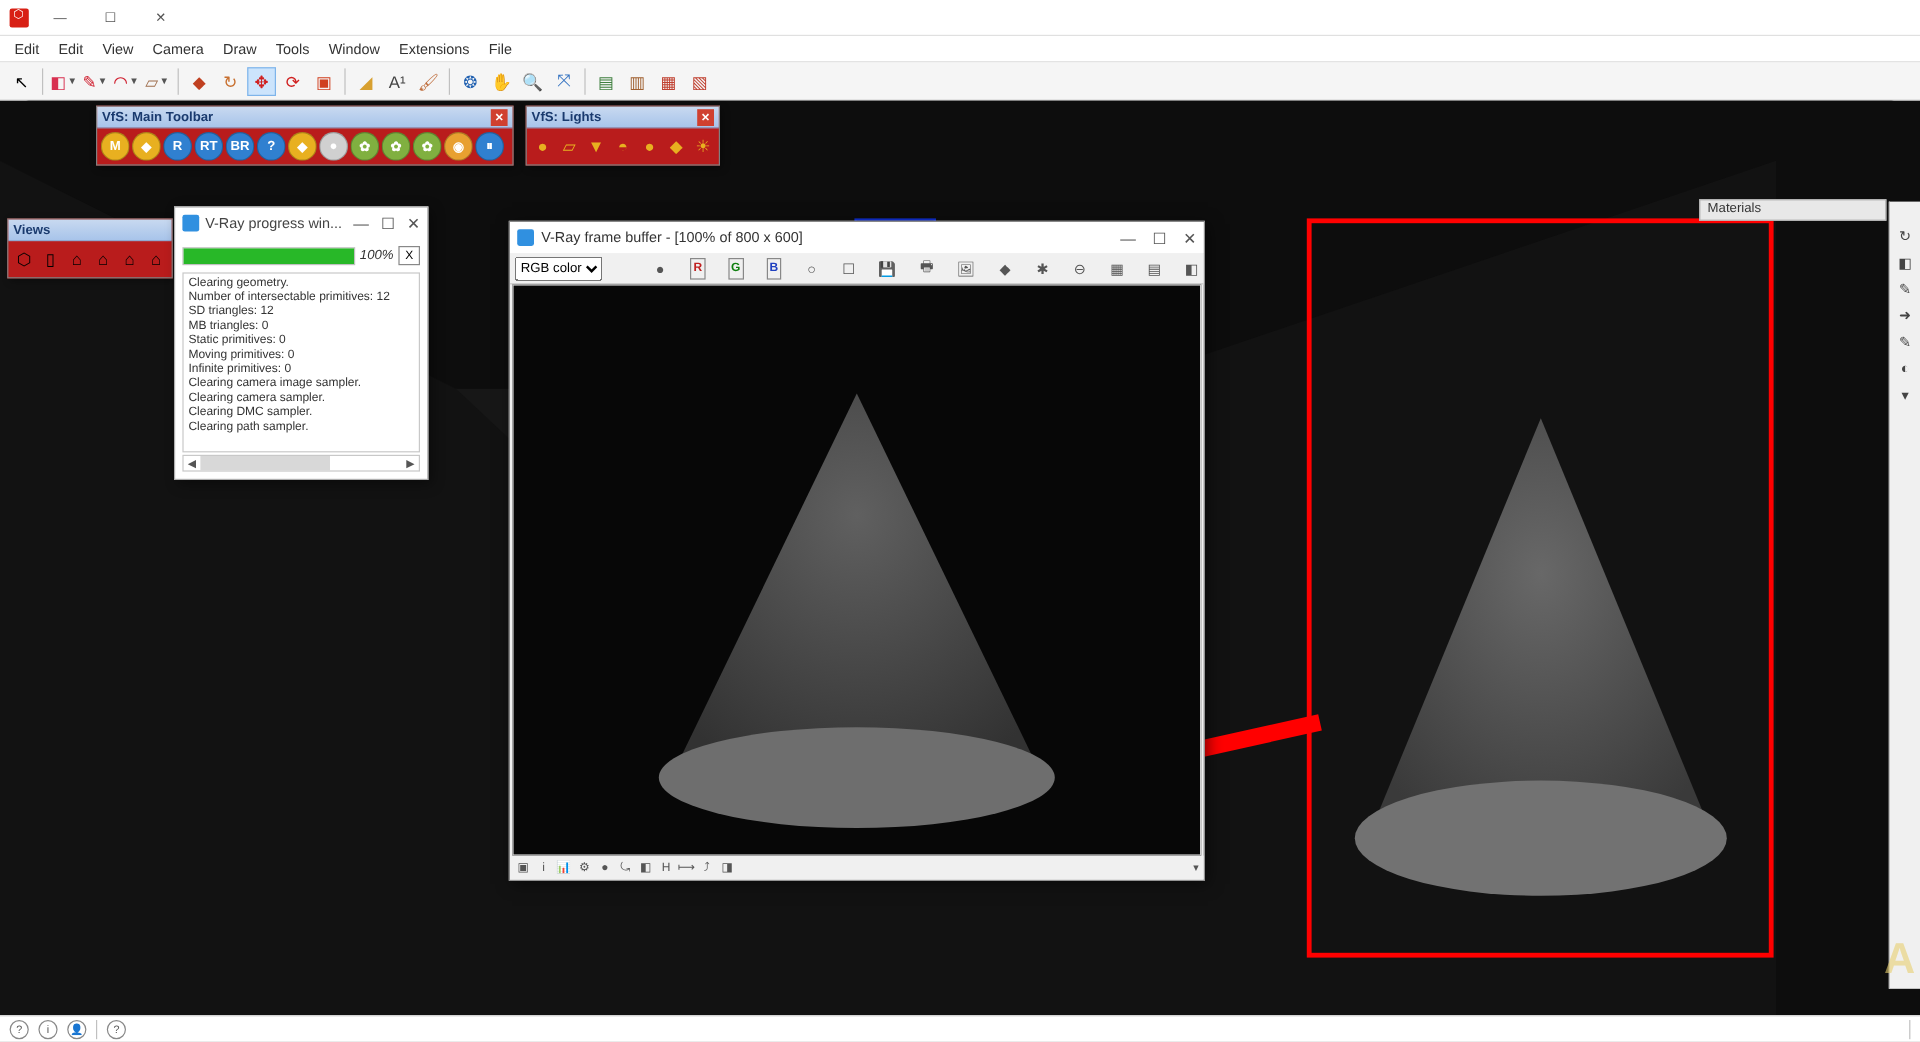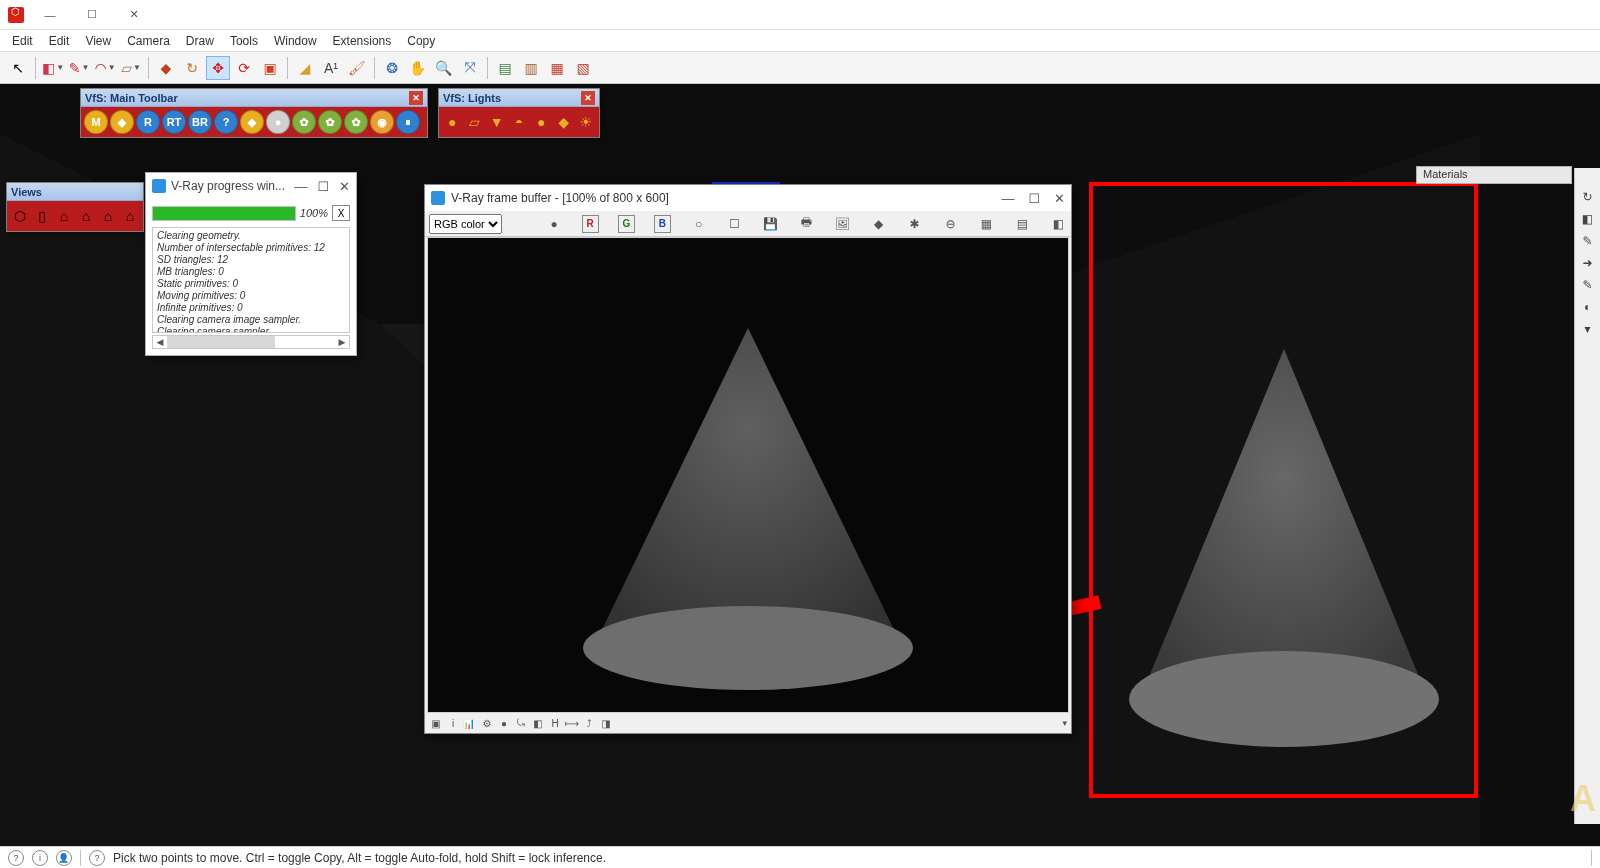--- a/index.html
+++ b/index.html
@@ -43,27 +43,27 @@
 .prog-title { height: 26px; display: flex; align-items: center; padding: 0 6px; font-size: 12px; color: #444; }
 .prog-title .w-icn { width: 14px; height: 14px; background: #3090e0; border-radius: 2px; margin-right: 5px; }
 .prog-title .wctrl { margin-left: auto; display: flex; gap: 10px; font-size: 13px; color: #555; }
 .prog-title .wctrl span { cursor: pointer; }
 .prog-body { padding: 6px; }
 .prog-bar-row { display: flex; align-items: center; gap: 4px; margin-bottom: 6px; }
 .prog-bar { flex: 1; height: 15px; background: #e8e8e8; border: 1px solid #c0c0c0; position: relative; }
 .prog-fill { height: 100%; background: #28b828; }
 .prog-pct { font-size: 11px; color: #333; font-style: italic; }
 .prog-x { width: 18px; height: 16px; border: 1px solid #888; font-size: 10px; display: flex; align-items: center; justify-content: center; cursor: pointer; }
-.prog-log { height: 106px; border: 1px solid #c8c8c8; overflow-y: scroll; font-size: 10px; line-height: 12px; padding: 2px 4px; color: #333; background: #fff; font-style: italic; }
+.prog-log { height: 150px; border: 1px solid #c8c8c8; overflow-y: scroll; font-size: 10px; line-height: 12px; padding: 2px 4px; color: #333; background: #fff; }
 .prog-hscroll { height: 14px; border: 1px solid #c8c8c8; margin-top: 2px; display:flex; align-items:center; }
 .prog-hscroll .thumb { height:100%; width:55%; background:#d8d8d8; }
 .prog-hscroll .ar { width:14px; text-align:center; font-size:9px; color:#555;}
 
 
-.vfb { position: absolute; top: 184px; left: 424px; width: 648px; height: 550px; background: #f0f0f0; border: 1px solid #888; box-shadow: 3px 3px 12px rgba(0,0,0,.5); display: flex; flex-direction: column; }
+.vfb { position: absolute; top: 184px; left: 424px; width: 580px; height: 550px; background: #f0f0f0; border: 1px solid #888; box-shadow: 3px 3px 12px rgba(0,0,0,.5); display: flex; flex-direction: column; }
 .vfb-title { height: 26px; background: #fff; display: flex; align-items: center; padding: 0 6px; font-size: 12px; color: #333; }
 .vfb-title .w-icn { width: 14px; height: 14px; background: #3090e0; border-radius: 2px; margin-right: 6px; }
 .vfb-title .wctrl { margin-left: auto; display: flex; gap: 14px; font-size: 13px; color: #555; }
 .vfb-title .wctrl span { cursor: pointer; }
 .vfb-toolbar { height: 26px; background: #f0f0f0; border-bottom: 1px solid #c8c8c8; display: flex; align-items: center; padding: 2px 4px; gap: 19px; }
 .vfb-select { font-size: 11px; height: 20px; }
 .rgb-btn { width: 18px; height: 18px; border: 1px solid #888; font-size: 10px; font-weight: bold; display: flex; align-items: center; justify-content: center; cursor: pointer; }
 .rgb-btn.r { color: #c02020; } .rgb-btn.g { color: #108010; } .rgb-btn.b { color: #2040c0; }
 .vfb-icn { width: 18px; height: 18px; display: flex; align-items: center; justify-content: center; font-size: 12px; color: #555; cursor: pointer; }
 .vfb-render { flex: 1; background: #070707; position: relative; border: 1px solid #d0d0d0; margin: 0 2px; overflow:hidden; }
@@ -111,21 +111,21 @@
 
 <div class="menubar" id="menubar">
     <span>Edit</span>
     <span>Edit</span>
     <span>View</span>
     <span>Camera</span>
     <span>Draw</span>
     <span>Tools</span>
     <span>Window</span>
     <span>Extensions</span>
-    <span>Copy</span>
+    <span>File</span>
   </div>
 
 <div class="main-toolbar" id="main-toolbar">
     <div class="tb-icn">
       <span style="color:#000">↖</span>
     </div>
     <div class="tb-sep"></div>
     <div class="tb-icn">
       <span style="color:#d83050">◧</span>
       <span class="dd-arrow">▼</span>
@@ -409,16 +409,15 @@
       <div class="dd">▾</div>
     </div>
 </div>
 
 <div class="statusbar">
   <span class="sb-icn">?</span>
   <span class="sb-icn">i</span>
   <span class="sb-icn">👤</span>
   <span class="sb-sep"></span>
   <span class="sb-icn">?</span>
-  <span>Pick two points to move.  Ctrl = toggle Copy, Alt = toggle Auto-fold, hold Shift = lock inference.</span>
   <span style="flex:1"></span>
   <span class="sb-sep"></span>
 </div>
 
 </body></html>

